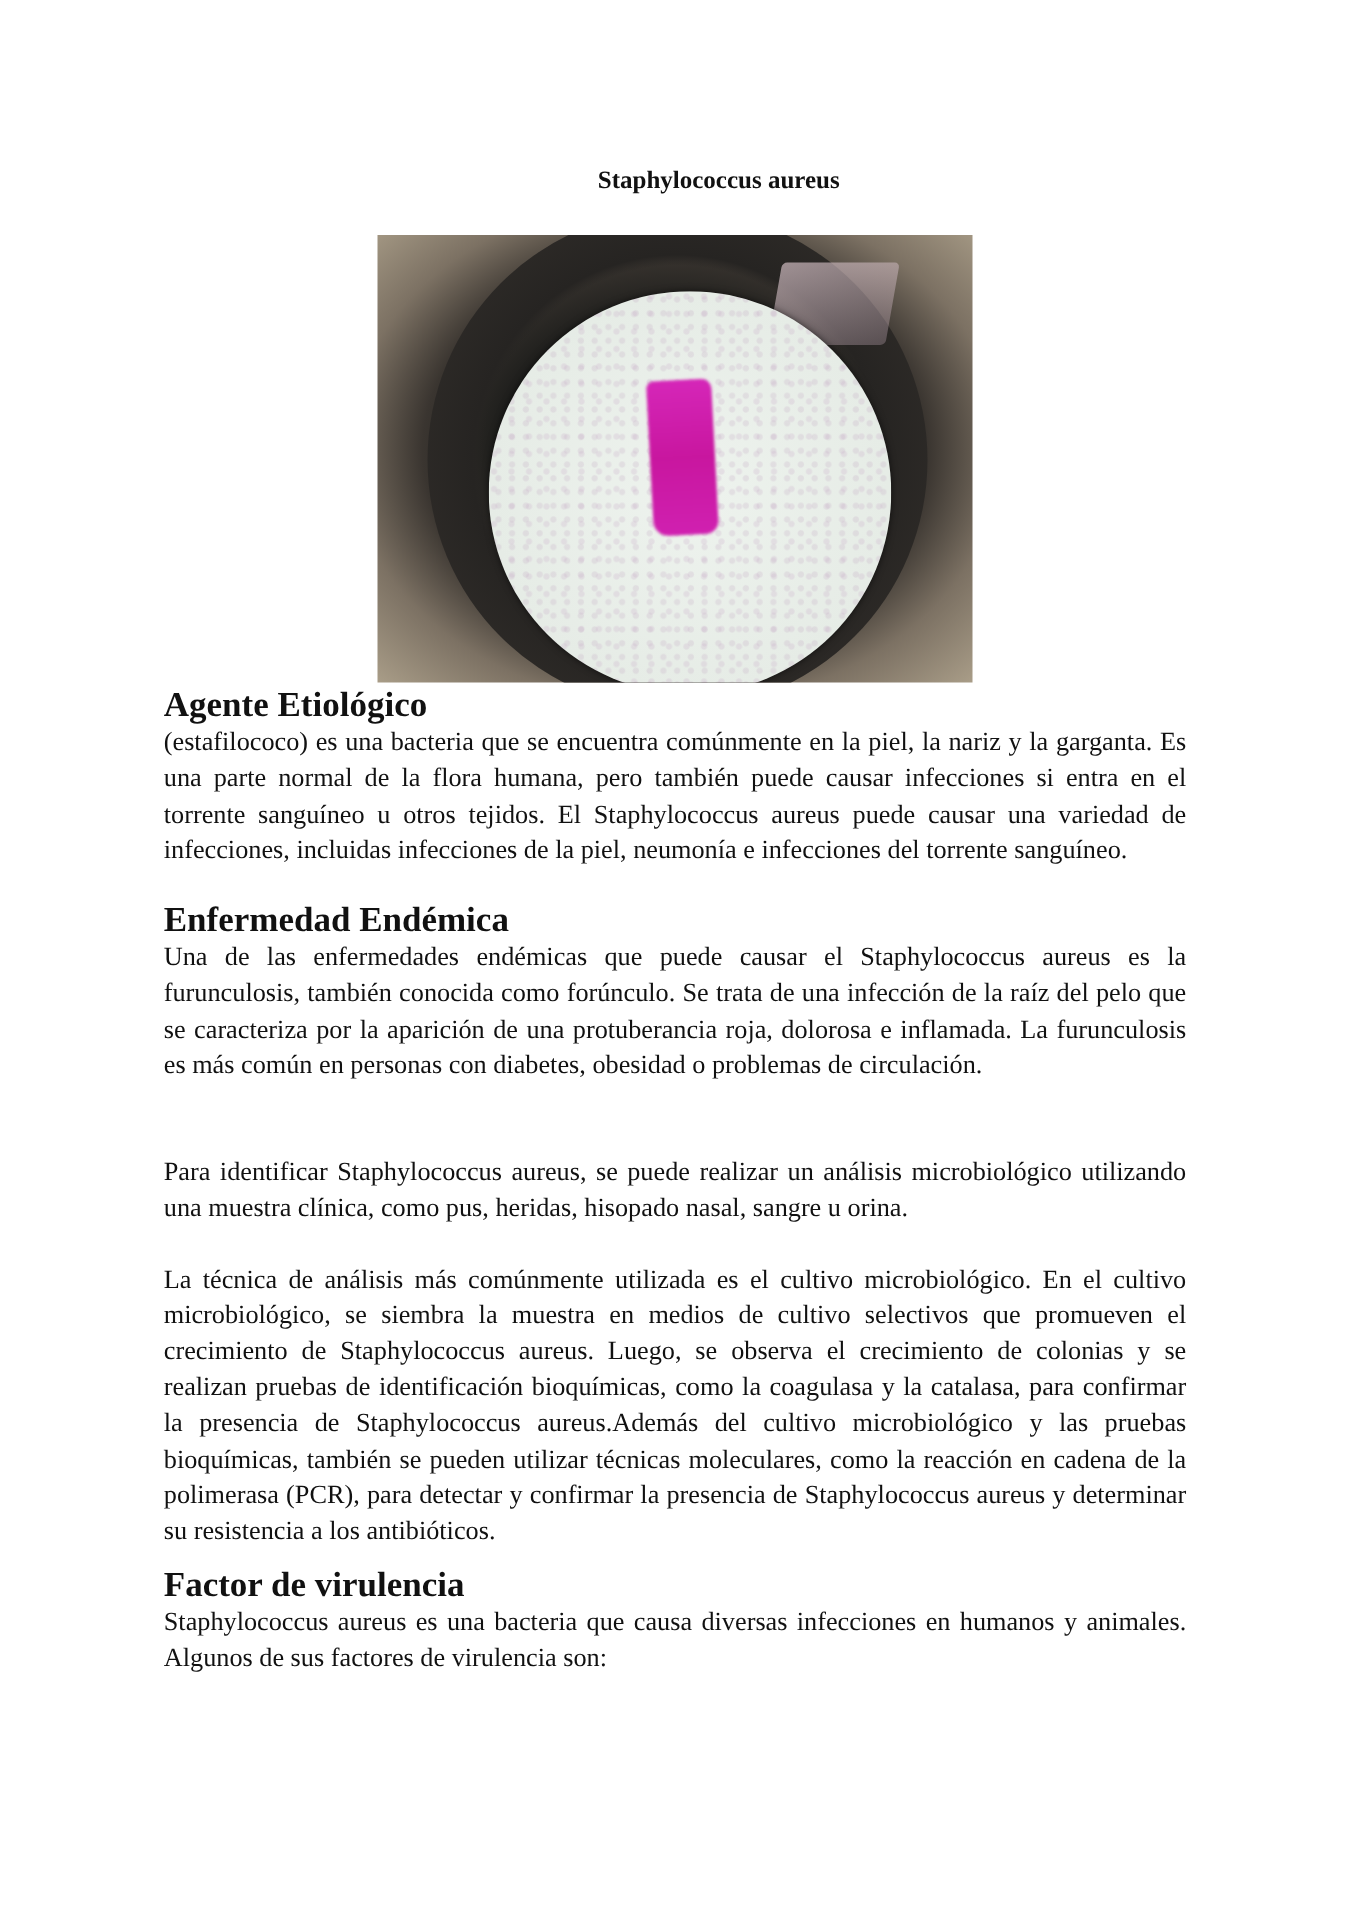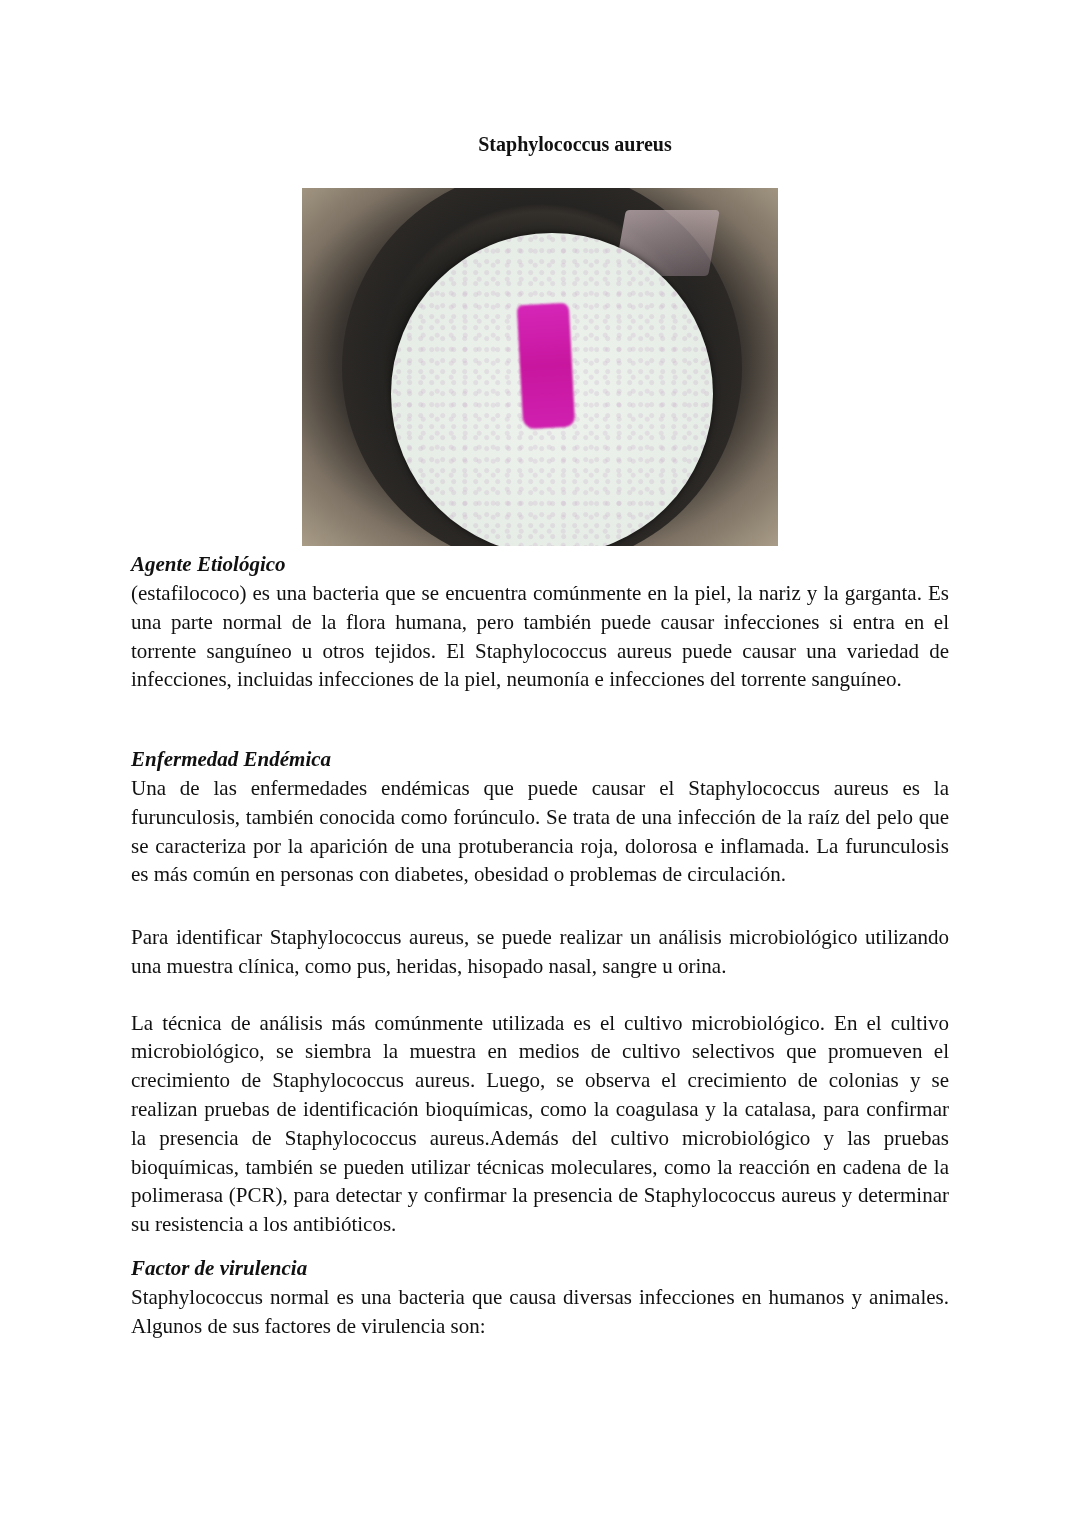--- a/index.html
+++ b/index.html
@@ -38,21 +38,21 @@
     filter: blur(1.2px);
     transform: rotate(-3deg);
   }
   .figure .glare {
     position: absolute; left: 318px; top: 22px; width: 94px; height: 66px;
     background: linear-gradient(160deg, rgba(210,190,195,0.7), rgba(160,140,150,0.4));
     transform: skewX(-10deg);
     border-radius: 4px;
   }
   .section { position: absolute; left: 131px; width: 818px; }
-  .heading { font-weight: bold; font-size: 21px; line-height: 29px; margin: 0; font-style: italic; }
+  .heading { font-weight: bold; font-size: 28px; line-height: 29px; margin: 0; }
   .para {
     font-size: 21px; line-height: 28.8px; margin: 0; text-align: justify;
     text-align-last: left;
   }
 </style>
 </head>
 <body>
 
 <div class="title">Staphylococcus aureus</div>
 
@@ -61,26 +61,26 @@
   <div class="glare"></div>
   <div class="field"></div>
   <div class="stain"></div>
 </div>
 
 <div class="section" style="top:550px;">
   <h2 class="heading">Agente Etiológico</h2>
   <p class="para">(estafilococo) es una bacteria que se encuentra comúnmente en la piel, la nariz y la garganta. Es una parte normal de la flora humana, pero también puede causar infecciones si entra en el torrente sanguíneo u otros tejidos. El Staphylococcus aureus puede causar una variedad de infecciones, incluidas infecciones de la piel, neumonía e infecciones del torrente sanguíneo.</p>
 </div>
 
-<div class="section" style="top:745px;">
+<div class="section" style="top:722px;">
   <h2 class="heading">Enfermedad Endémica</h2>
   <p class="para">Una de las enfermedades endémicas que puede causar el Staphylococcus aureus es la furunculosis, también conocida como forúnculo. Se trata de una infección de la raíz del pelo que se caracteriza por la aparición de una protuberancia roja, dolorosa e inflamada. La furunculosis es más común en personas con diabetes, obesidad o problemas de circulación.</p>
 </div>
 
 <div class="section" style="top:923px;">
   <p class="para">Para identificar Staphylococcus aureus, se puede realizar un análisis microbiológico utilizando una muestra clínica, como pus, heridas, hisopado nasal, sangre u orina.</p>
   <p class="para" style="margin-top:28px;">La técnica de análisis más comúnmente utilizada es el cultivo microbiológico. En el cultivo microbiológico, se siembra la muestra en medios de cultivo selectivos que promueven el crecimiento de Staphylococcus aureus. Luego, se observa el crecimiento de colonias y se realizan pruebas de identificación bioquímicas, como la coagulasa y la catalasa, para confirmar la presencia de Staphylococcus aureus.Además del cultivo microbiológico y las pruebas bioquímicas, también se pueden utilizar técnicas moleculares, como la reacción en cadena de la polimerasa (PCR), para detectar y confirmar la presencia de Staphylococcus aureus y determinar su resistencia a los antibióticos.</p>
 </div>
 
 <div class="section" style="top:1254px;">
   <h2 class="heading">Factor de virulencia</h2>
-  <p class="para">Staphylococcus normal es una bacteria que causa diversas infecciones en humanos y animales. Algunos de sus factores de virulencia son:</p>
+  <p class="para">Staphylococcus aureus es una bacteria que causa diversas infecciones en humanos y animales. Algunos de sus factores de virulencia son:</p>
 </div>
 
 </body></html>

